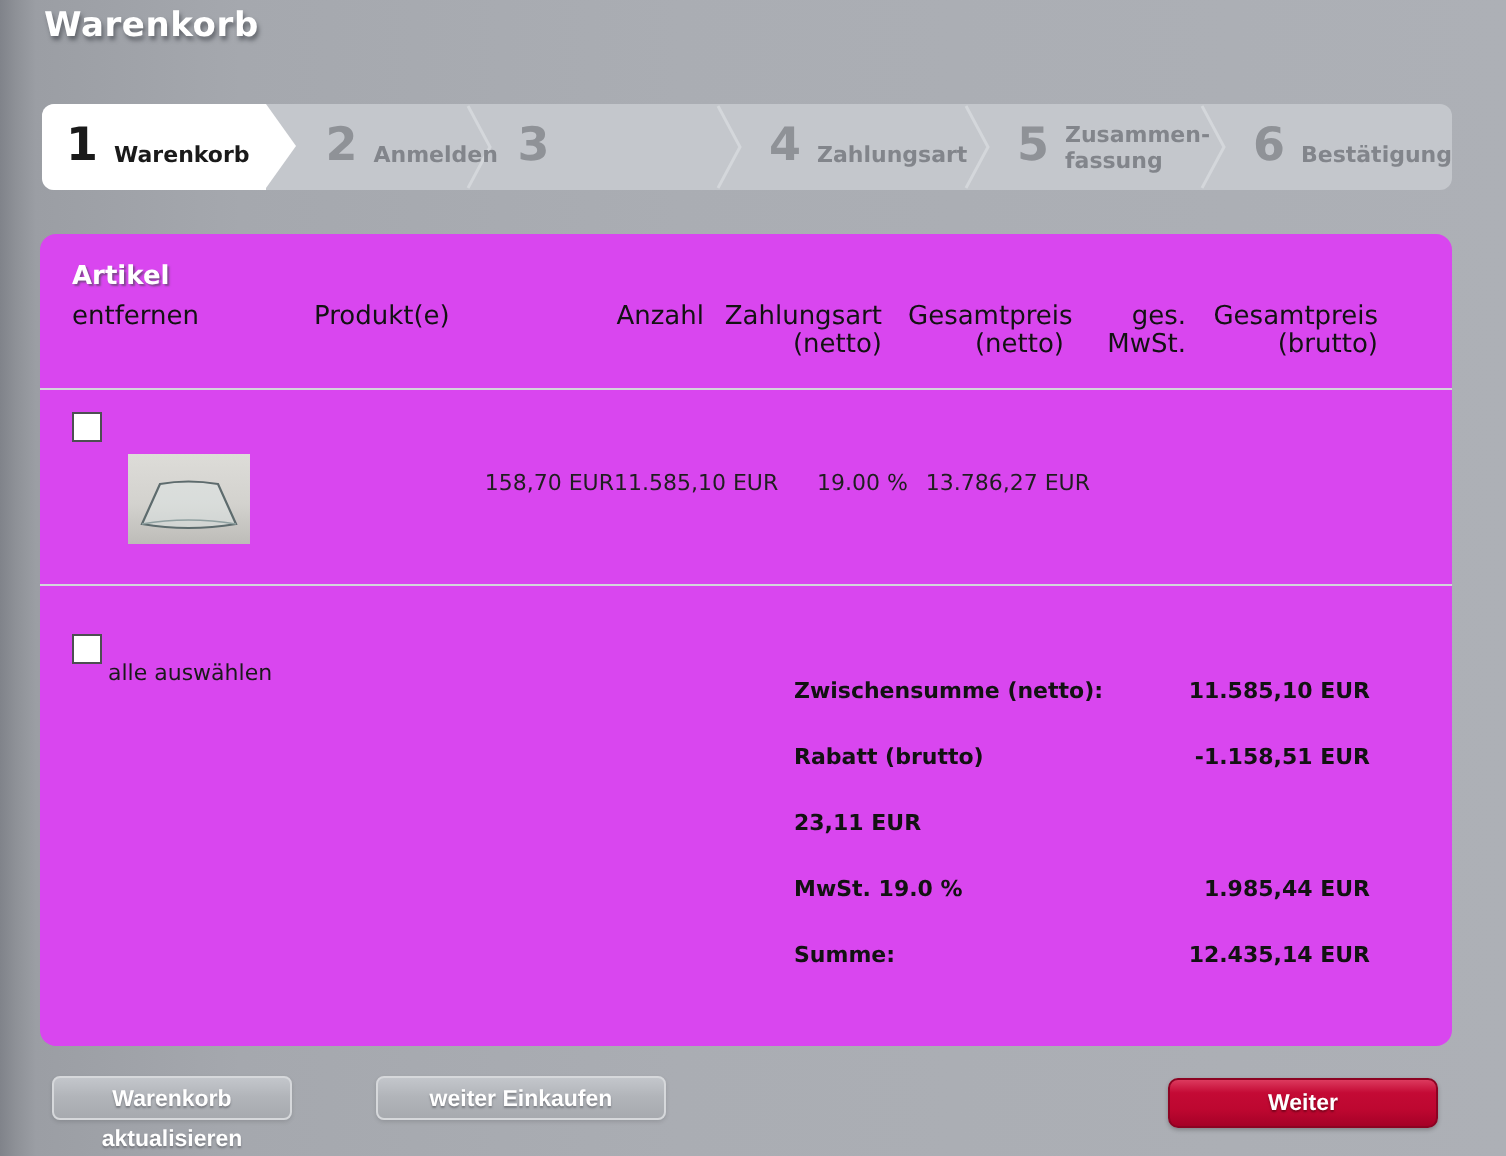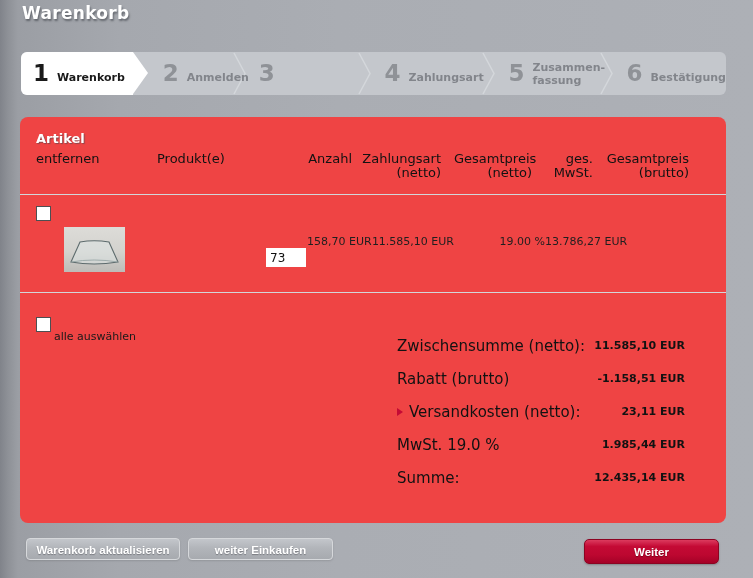--- a/index.html
+++ b/index.html
@@ -38,21 +38,21 @@
   .step-3{width:112px;padding-left:12px;}
   .step-3 .lbl{max-width:70px;}
   .step-4{width:110px;padding-left:12px;}
   .step-5{width:104px;padding-left:12px;}
   .step-5 .lbl{max-width:70px;}
   .step-6{flex:1;padding-left:12px;}
   .chev{flex:0 0 14px;height:43px;}
   
   .panel{
     position:absolute;left:20px;top:117px;width:706px;height:406px;
-    background:#ef4444;border-radius:8px;
+    background:#d946ef;border-radius:8px;
   }
   .artikel-title{
     margin:14px 0 6px 16px;font-size:13px;font-weight:bold;color:#ffffff;
     text-shadow:1px 1px 1px rgba(70,72,80,.6);
   }
   .cart-grid{
     display:grid;grid-template-columns:121px 150px 55px 92px 91px 61px 96px;
     padding:0 22px 0 16px;box-sizing:border-box;
   }
   .hc{font-size:13px;font-weight:normal;color:#121212;line-height:14px;}
@@ -88,38 +88,38 @@
   .price{font-size:11px;color:#1f1f1f;text-align:right;margin-top:40px;white-space:nowrap;}
   
   .panel-foot{position:relative;height:219px;}
   .select-all{
     position:absolute;left:16px;top:13px;display:flex;align-items:center;
     font-size:11px;color:#1a1a1a;cursor:pointer;
   }
   .select-all .lbl-sa{margin-left:3px;margin-top:24px;}
   .summary{position:absolute;left:377px;right:41px;top:36px;}
   .sum-row{height:33px;display:flex;justify-content:space-between;align-items:center;}
-  .sum-label{font-size:15px;font-weight:normal;color:#121212;display:flex;align-items:center;white-space:nowrap;}
+  .sum-label{font-size:11px;font-weight:bold;color:#121212;display:flex;align-items:center;white-space:nowrap;}
   .sum-value{font-size:11px;font-weight:bold;color:#121212;white-space:nowrap;}
   .red-arrow{
     width:0;height:0;display:inline-block;margin-right:6px;
     border-top:4px solid transparent;border-bottom:4px solid transparent;
     border-left:6px solid #c40a35;
   }
   
   .btn{
     position:absolute;top:538px;height:22px;border-radius:4px;cursor:pointer;
     font-family:"Liberation Sans",sans-serif;font-size:11.5px;font-weight:bold;
     color:#ffffff;text-align:center;line-height:20px;box-sizing:border-box;
     border:1px solid #d6d8db;
     background:linear-gradient(180deg,#c3c6cb 0%,#b2b5ba 45%,#a7aaaf 100%);
     text-shadow:0 1px 1px rgba(92,94,100,.65);
     box-shadow:0 1px 2px rgba(0,0,0,.12);
   }
-  .btn-update{left:26px;width:154px;}
+  .btn-update{left:26px;width:120px;}
   .btn-shop{left:188px;width:145px;}
   .btn-next{
     left:584px;top:539px;width:135px;height:25px;line-height:22px;
     border:1px solid #8c0322;border-radius:5px;
     background:linear-gradient(180deg,#dc3a5e 0%,#c40a35 28%,#bd0730 65%,#a50127 100%);
     text-shadow:0 1px 1px rgba(60,0,10,.5);
     box-shadow:0 1px 2px rgba(0,0,0,.25);
   }
 </style>
 </head>
@@ -201,23 +201,20 @@
   <div class="divider"></div>
 
   <div class="cart-grid item-row">
     <div class="cell-remove">
       <input type="checkbox" class="cb" style="">
       <svg class="thumb" viewBox="0 0 61 45">
         <path d="M7 35 L16 15 Q30 12.5 45 15 L54 35 Q30 39 7 35 Z" fill="rgba(224,233,233,0.45)" stroke="#5d6b6d" stroke-width="1.1"></path>
         <path d="M7 35 Q30 31 54 35" fill="none" stroke="#8fa0a0" stroke-width="0.8"></path>
       </svg>
     </div>
-    <div class="qty-wrap">
-      <input type="text" class="qty-input" value="73" style="">
-    </div>
     <div class="price">158,70 EUR</div>
     <div class="price">11.585,10 EUR</div>
     <div class="price">19.00 %</div>
     <div class="price">13.786,27 EUR</div>
   </div>
 
   <div class="divider2"></div>
 
   <div class="panel-foot">
     <label class="select-all">
@@ -228,24 +225,20 @@
     <div class="summary">
       <div class="sum-row">
         <span class="sum-label">Zwischensumme (netto):</span>
         <span class="sum-value">11.585,10 EUR</span>
       </div>
       <div class="sum-row">
         <span class="sum-label">Rabatt (brutto)</span>
         <span class="sum-value">-1.158,51 EUR</span>
       </div>
       <div class="sum-row">
-        <span class="sum-label">
-            <span class="red-arrow"></span>
-            <span>Versandkosten (netto):</span>
-          </span>
         <span class="sum-value">23,11 EUR</span>
       </div>
       <div class="sum-row">
         <span class="sum-label">MwSt. 19.0 %</span>
         <span class="sum-value">1.985,44 EUR</span>
       </div>
       <div class="sum-row">
         <span class="sum-label">Summe:</span>
         <span class="sum-value">12.435,14 EUR</span>
       </div>

